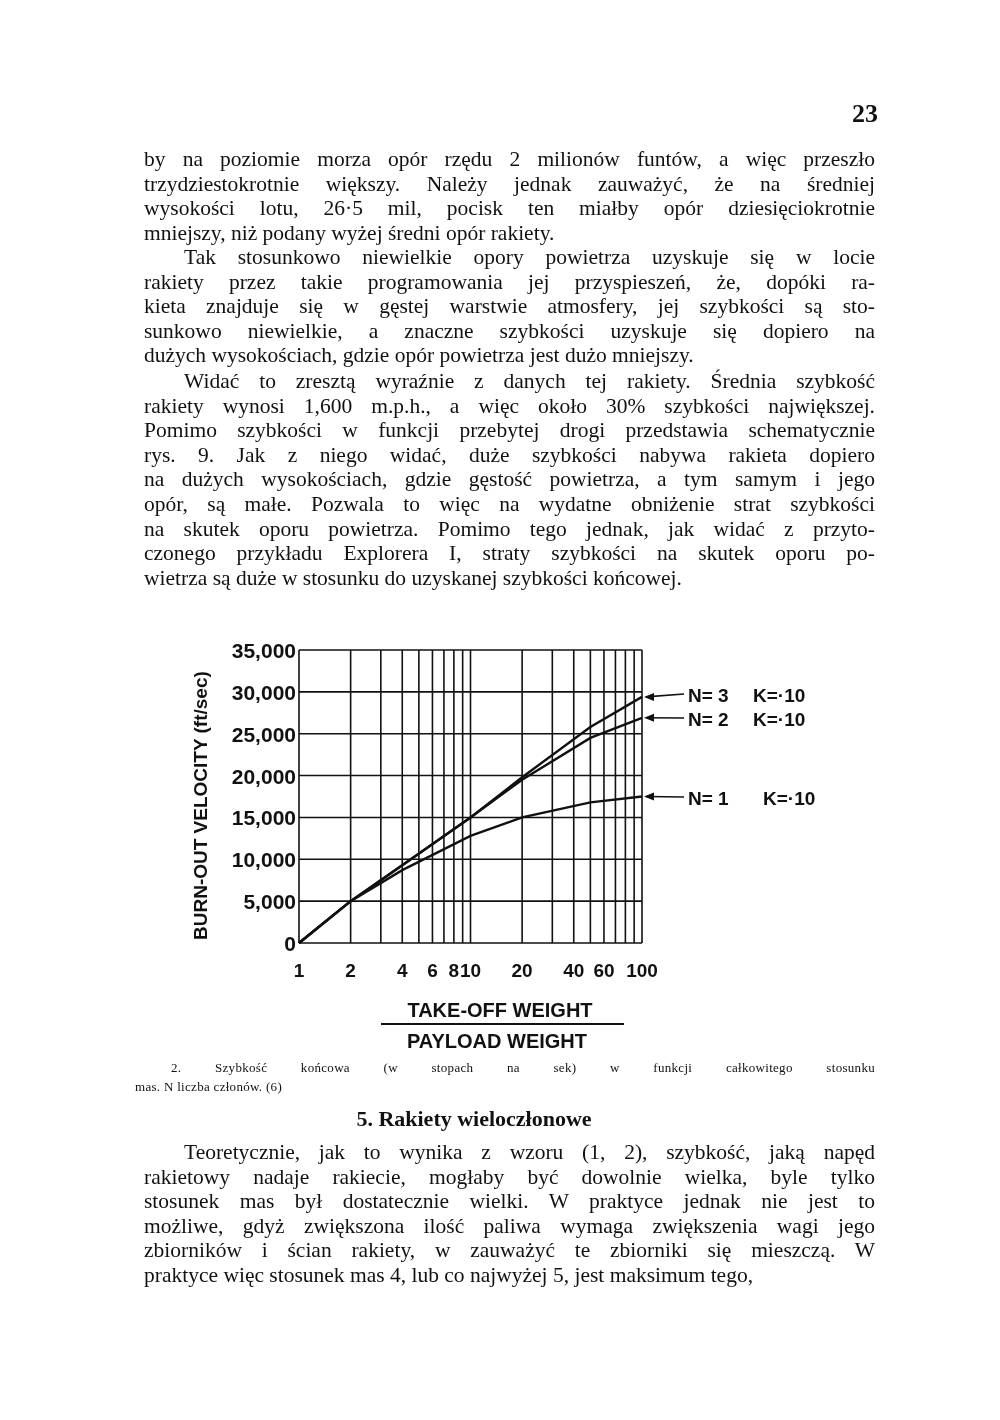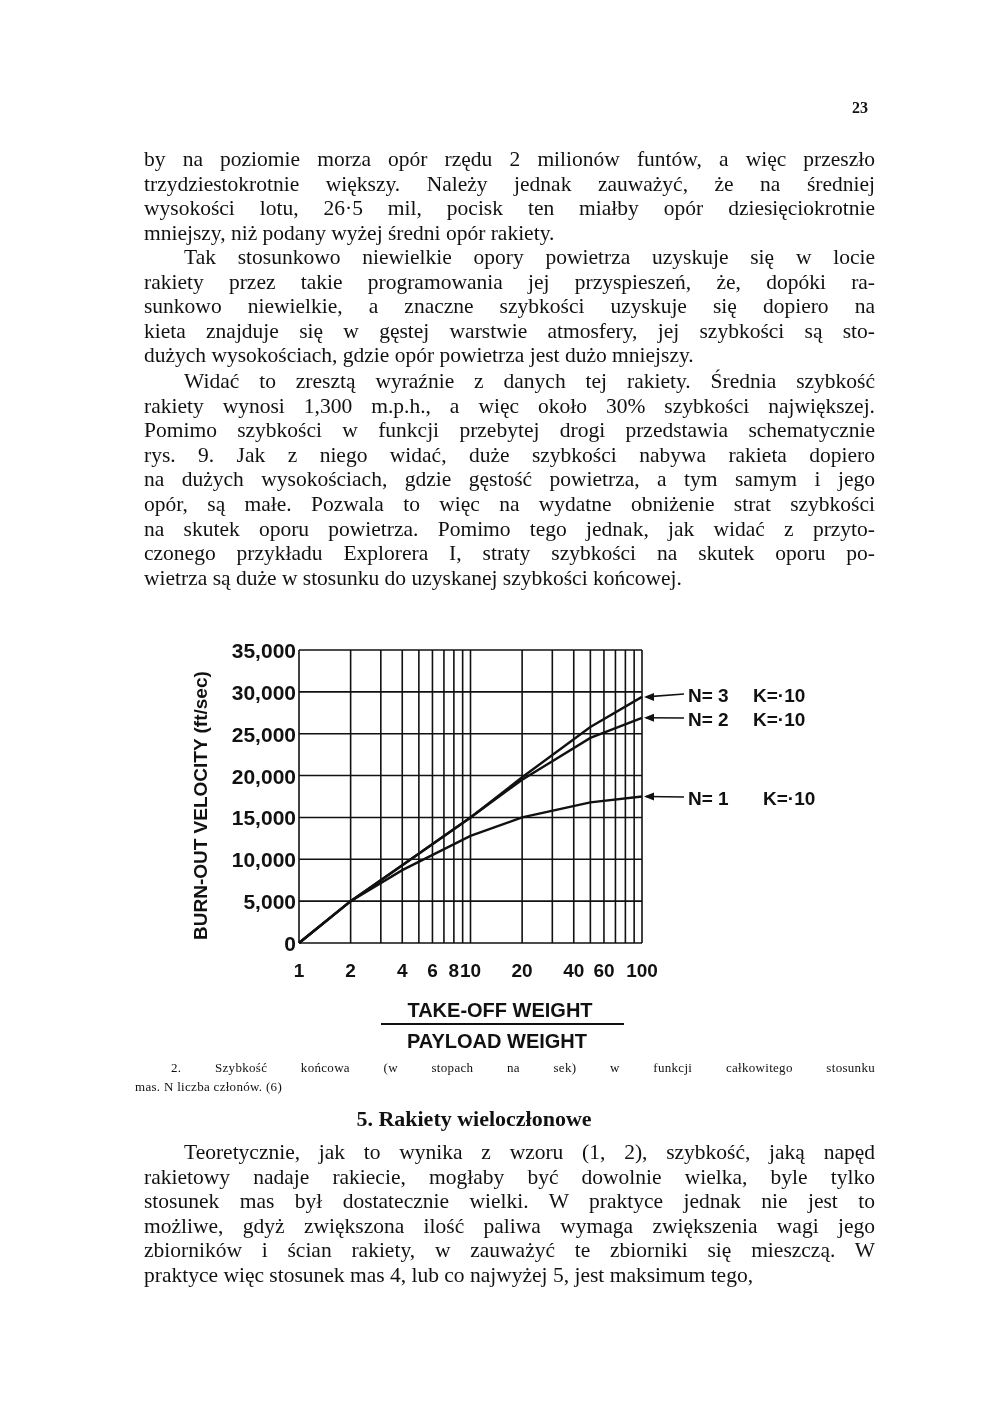--- a/index.html
+++ b/index.html
@@ -1,18 +1,18 @@
 <!DOCTYPE html>
 <html><head>
 <meta charset="utf-8">
 <style>
   html, body { margin: 0; padding: 0; background: #ffffff; }
   body { width: 1000px; height: 1420px; position: relative; overflow: hidden; color: #111; }
   .serif { font-family: "Liberation Serif", "DejaVu Serif", serif; }
-  .page-number { position: absolute; top: 99px; left: 852px; font-size: 16px; font-weight: bold; }
+  .page-number { position: absolute; top: 99px; left: 852px; font-size: 26px; font-weight: bold; }
   .para { position: absolute; left: 135px; width: 740px; font-size: 21.5px; line-height: 24.6px; text-align: justify; }
   .para .line { display: block; white-space: nowrap; text-align-last: justify; text-align: justify; margin-left: 9px; }
   .para .line.last { text-align-last: left; }
   .para .line.indent { padding-left: 40px; }
   #chart { position: absolute; left: 0; top: 600px; }
   .caption { position: absolute; left: 135px; top: 1058px; width: 740px; font-size: 13px; line-height: 19px; letter-spacing: 0.3px; }
   .caption .line { display: block; white-space: nowrap; text-align-last: justify; text-align: justify; }
   .caption .line.indent { padding-left: 36px; }
   .caption .line.last { text-align-last: left; }
   .section-heading { position: absolute; top: 1106px; left: 0; width: 948px; text-align: center; font-size: 22px; font-weight: bold; }
@@ -24,27 +24,27 @@
 
 <div class="para serif" style="top:147px;">
     <span class="line">by na poziomie morza opór rzędu 2 milionów funtów, a więc przeszło</span>
     <span class="line">trzydziestokrotnie większy. Należy jednak zauważyć, że na średniej</span>
     <span class="line">wysokości lotu, 26·5 mil, pocisk ten miałby opór dziesięciokrotnie</span>
     <span class="line last">mniejszy, niż podany wyżej średni opór rakiety.</span>
   </div>
 <div class="para serif" style="top:245px;">
     <span class="line indent">Tak stosunkowo niewielkie opory powietrza uzyskuje się w locie</span>
     <span class="line">rakiety przez takie programowania jej przyspieszeń, że, dopóki ra-</span>
+    <span class="line">kieta znajduje się w gęstej warstwie atmosfery, jej szybkości są sto-</span>
     <span class="line">sunkowo niewielkie, a znaczne szybkości uzyskuje się dopiero na</span>
-    <span class="line">kieta znajduje się w gęstej warstwie atmosfery, jej szybkości są sto-</span>
     <span class="line last">dużych wysokościach, gdzie opór powietrza jest dużo mniejszy.</span>
   </div>
 <div class="para serif" style="top:369px;">
     <span class="line indent">Widać to zresztą wyraźnie z danych tej rakiety. Średnia szybkość</span>
-    <span class="line">rakiety wynosi 1,300 m.p.h., a więc około 30% szybkości największej.</span>
+    <span class="line">rakiety wynosi 1,600 m.p.h., a więc około 30% szybkości największej.</span>
     <span class="line">Pomimo szybkości w funkcji przebytej drogi przedstawia schematycznie</span>
     <span class="line">rys. 9.  Jak z niego widać, duże szybkości nabywa rakieta dopiero</span>
     <span class="line">na dużych wysokościach, gdzie gęstość powietrza, a tym samym i jego</span>
     <span class="line">opór, są małe. Pozwala to więc na wydatne obniżenie strat szybkości</span>
     <span class="line">na skutek oporu powietrza. Pomimo tego jednak, jak widać z przyto-</span>
     <span class="line">czonego przykładu Explorera I, straty szybkości na skutek oporu po-</span>
     <span class="line last">wietrza są duże w stosunku do uzyskanej szybkości końcowej.</span>
   </div>
 
 <svg id="chart" width="1000" height="460" viewBox="0 600 1000 460" xmlns="http://www.w3.org/2000/svg">

